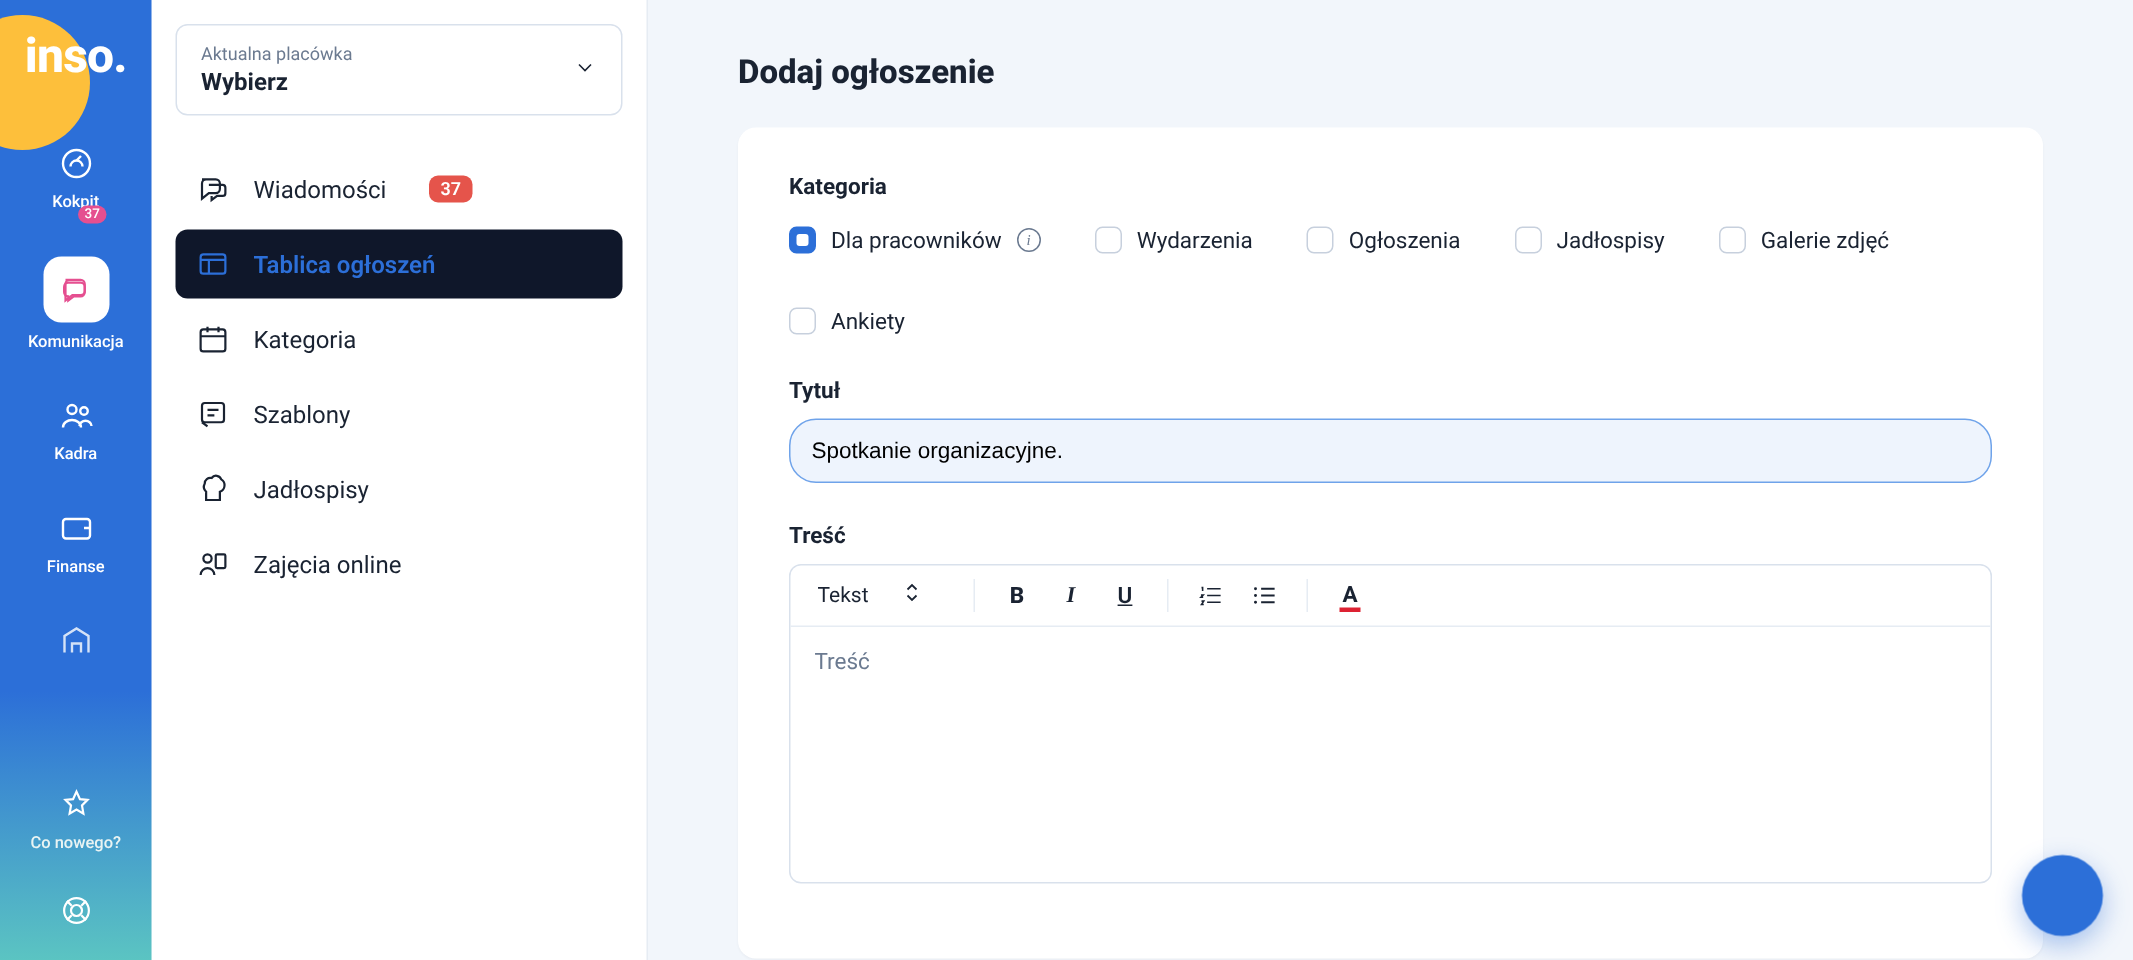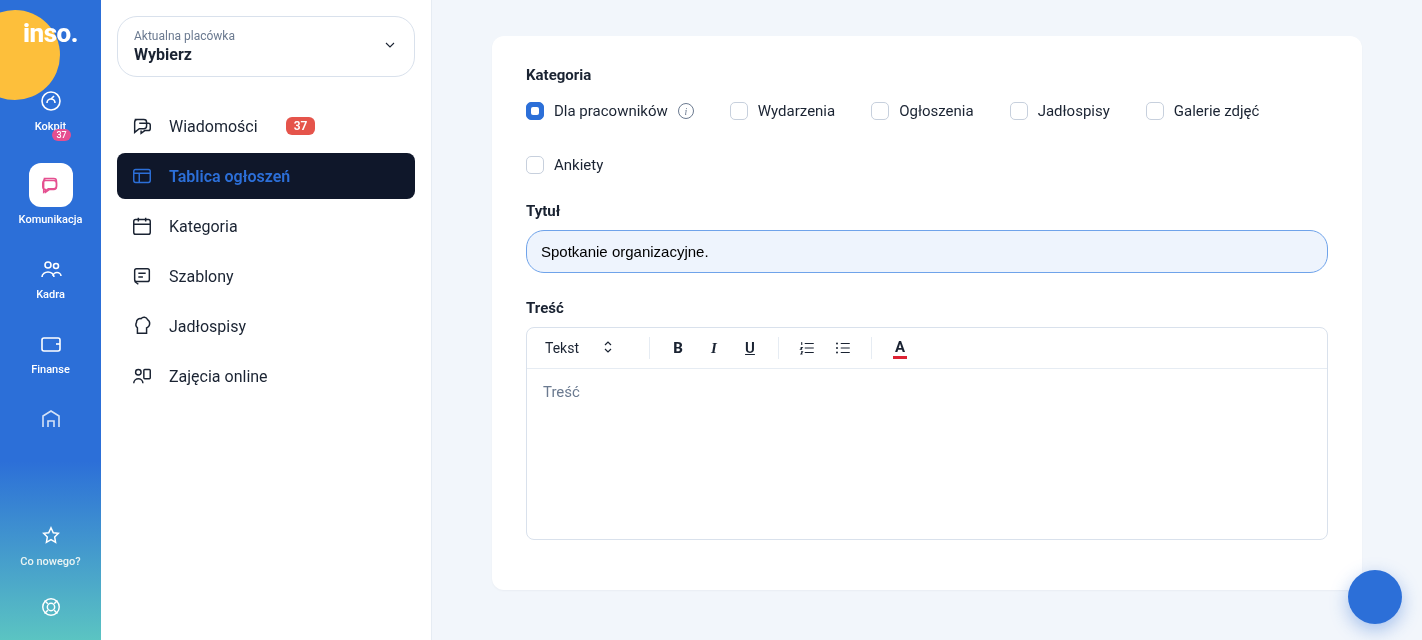--- a/index.html
+++ b/index.html
@@ -29,21 +29,21 @@
     left: -30px;
     top: 10px;
     width: 90px;
     height: 90px;
     background: #fdbf3b;
     border-radius: 50%;
     z-index: 0;
   }
   .logo {
     margin-top: 18px;
-    font-size: 26px;
+    font-size: 32px;
     font-weight: 800;
     letter-spacing: -0.5px;
     z-index: 1;
   }
   .rail-items { margin-top: 40px; width: 100%; display: flex; flex-direction: column; align-items: flex-start; gap: 30px; z-index:1; }
   .rail-item {
     display: flex; flex-direction: column; align-items: center; gap: 6px;
     font-size: 11px; font-weight: 500;
     cursor: pointer;
     width: 100%;
@@ -75,21 +75,21 @@
     width: 331px;
     background: #fff;
     border-right: 1px solid #e6ecf3;
     padding: 16px;
     display:flex;
     flex-direction:column;
     gap: 10px;
   }
   .facility-select {
     border: 1px solid #d9e1ec;
-    border-radius: 20px;
+    border-radius: 8px;
     padding: 12px 16px;
     display:flex;
     justify-content:space-between;
     align-items:center;
     cursor:pointer;
   }
   .facility-select .lbl { font-size:12px; color:#6b7a90; }
   .facility-select .val { font-size:16px; font-weight:700; margin-top:2px; }
   .facility-left { display:flex; flex-direction:column; }
   .chev { width:16px; height:16px; }
@@ -353,20 +353,21 @@
             <path d="M3 20c0-3 2.5-5 5-5s5 2 5 5"></path>
             <rect x="14" y="5" width="7" height="10" rx="1"></rect>
           </svg>
       </span>
       <span>Zajęcia online</span>
     </div>
   </div>
 </div>
 
 <div class="main">
+  <h1 class="page-title">Dodaj ogłoszenie</h1>
 
   <div class="card">
 
     <div class="section-label">Kategoria</div>
 
     <div class="categories">
       <label class="cat checked">
         <span class="chk"></span>
         <span>Dla pracowników</span>
         <span class="info-icon">i</span>

